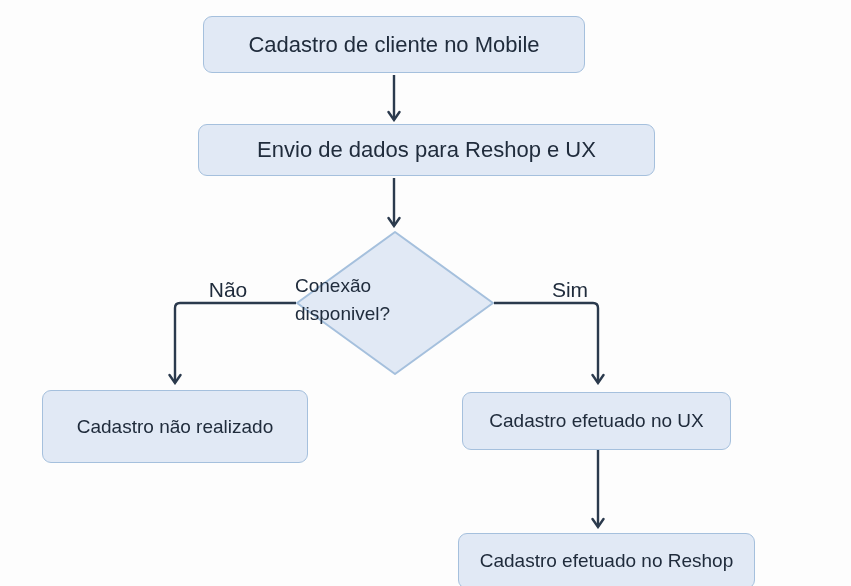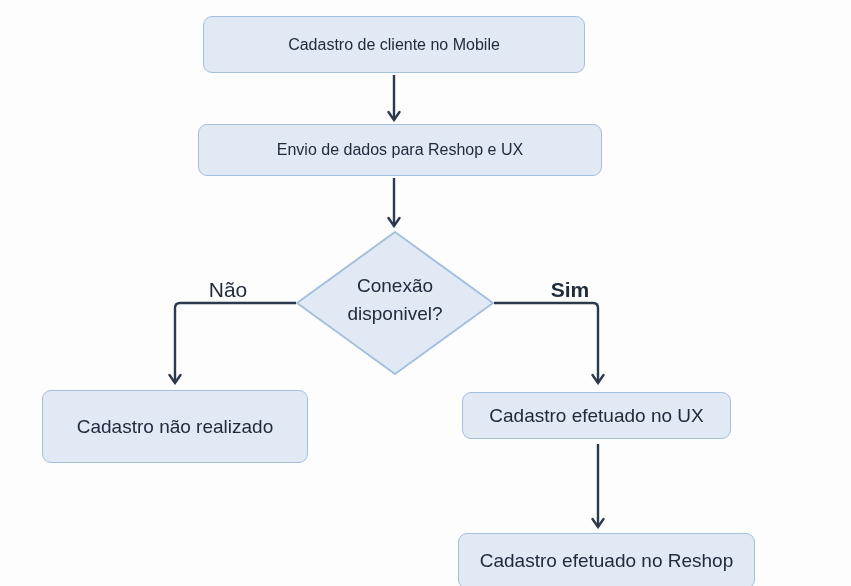--- a/index.html
+++ b/index.html
@@ -12,37 +12,37 @@
     position:relative;width:851px;height:586px;overflow:hidden;
     background:var(--bg);
   }
   .node{
     position:absolute;box-sizing:border-box;
     background:var(--node-fill);
     border:1.6px solid var(--node-border);
     border-radius:9px;
     display:flex;flex-direction:column;align-items:center;justify-content:center;
     color:var(--text);text-align:center;
-    font-size:16px;line-height:30px;
+    font-size:22px;line-height:30px;
   }
   .node-start { left:203px; top:16px;  width:382px; height:57px; }
-  .node-send  { left:198px; top:124px; width:404px; height:52px; }
+  .node-send  { left:198px; top:124px; width:457px; height:52px; }
   .node-fail  { left:42px;  top:390px; width:266px; height:73px; font-size:19px; line-height:31px; }
-  .node-ux    { left:462px; top:392px; width:269px; height:47px; font-size:19px; }
+  .node-ux    { left:462px; top:392px; width:269px; height:58px; font-size:19px; }
   .node-reshop{ left:458px; top:533px; width:297px; height:56px; font-size:19px; }
   .decision-label{
     position:absolute;left:295px;top:272px;width:200px;
-    color:var(--text);text-align:center;font-size:19px;line-height:28px;
+    color:var(--text);text-align:left;font-size:19px;line-height:28px;
   }
   .decision-label span{display:block;}
   .edge-label{
     position:absolute;color:var(--text);font-size:21px;width:70px;text-align:center;margin-top:16px;
   }
   .edge-label-no { left:193px; top:262px; }
-  .edge-label-yes{ left:535px; top:262px;font-weight:bold; }
+  .edge-label-yes{ left:535px; top:262px; }
   svg.flow-layer{position:absolute;left:0;top:0;width:851px;height:586px;}
   .edge{fill:none;stroke:var(--line);stroke-width:2.4px;}
   .arrowhead{fill:none;stroke:var(--line);stroke-width:2.4px;stroke-linecap:round;stroke-linejoin:miter;}
   .diamond{fill:var(--node-fill);stroke:var(--node-border);stroke-width:2px;stroke-linejoin:round;}
 </style>
 </head>
 <body>
 
 <div class="canvas">
 

